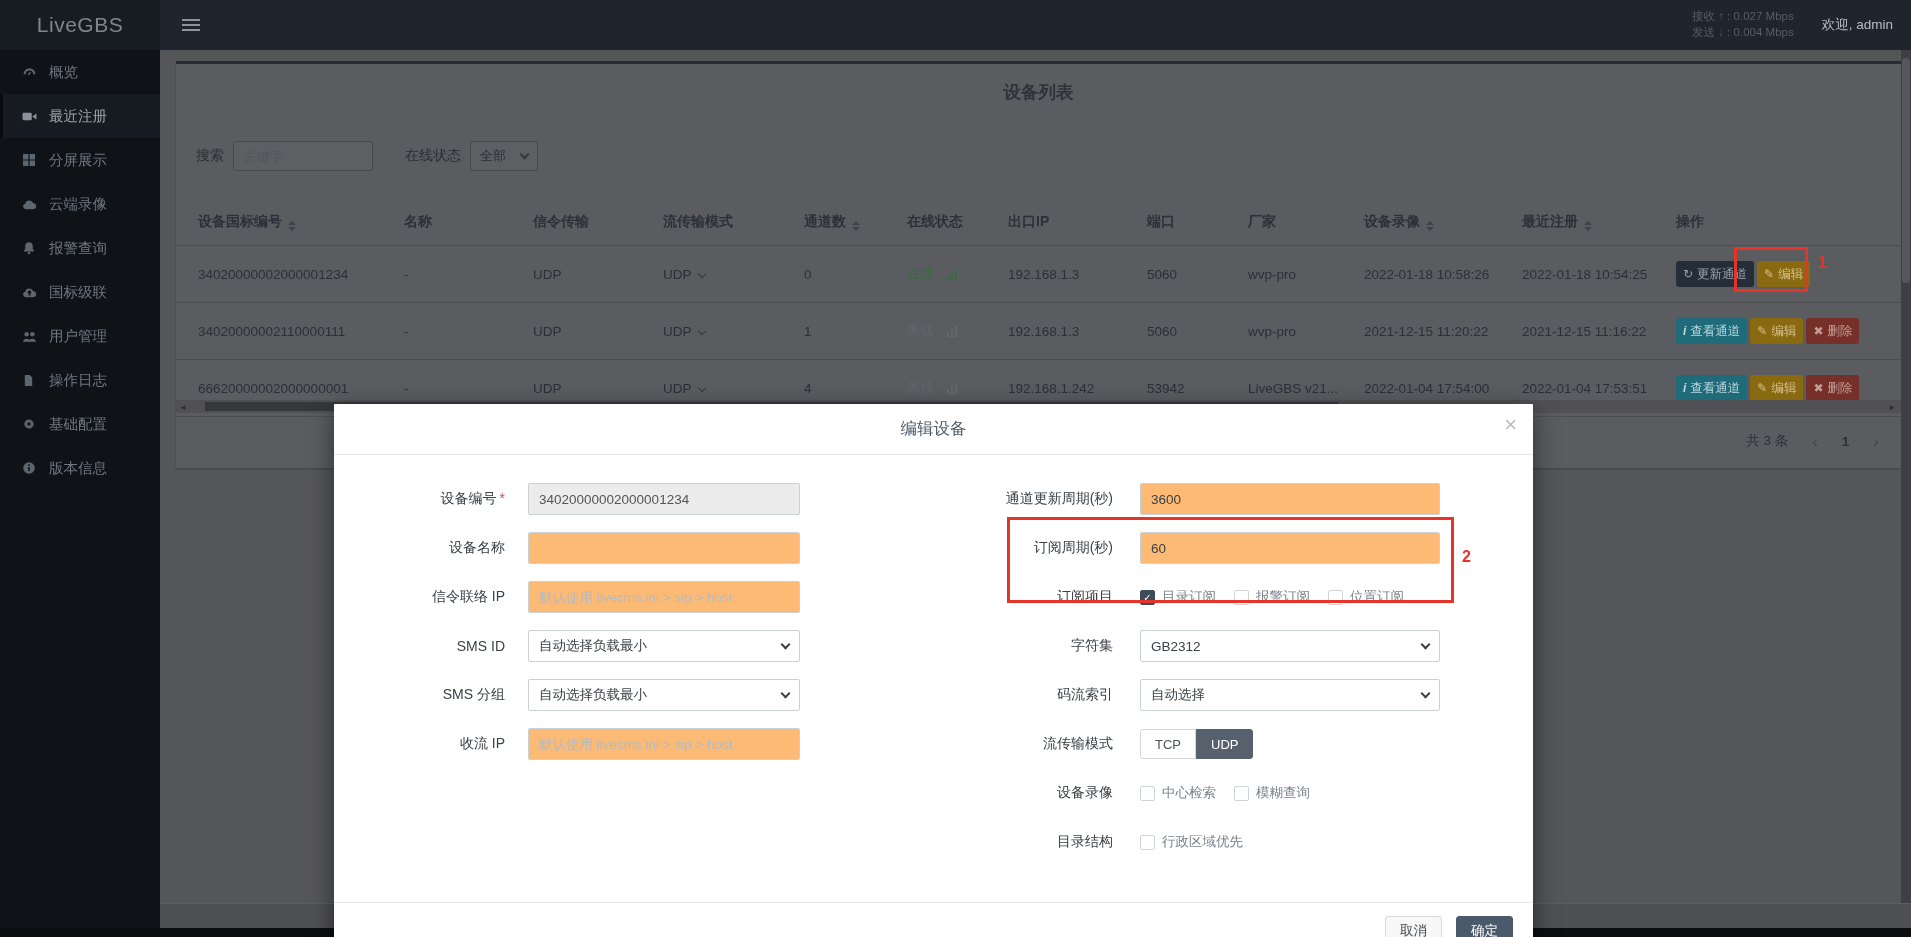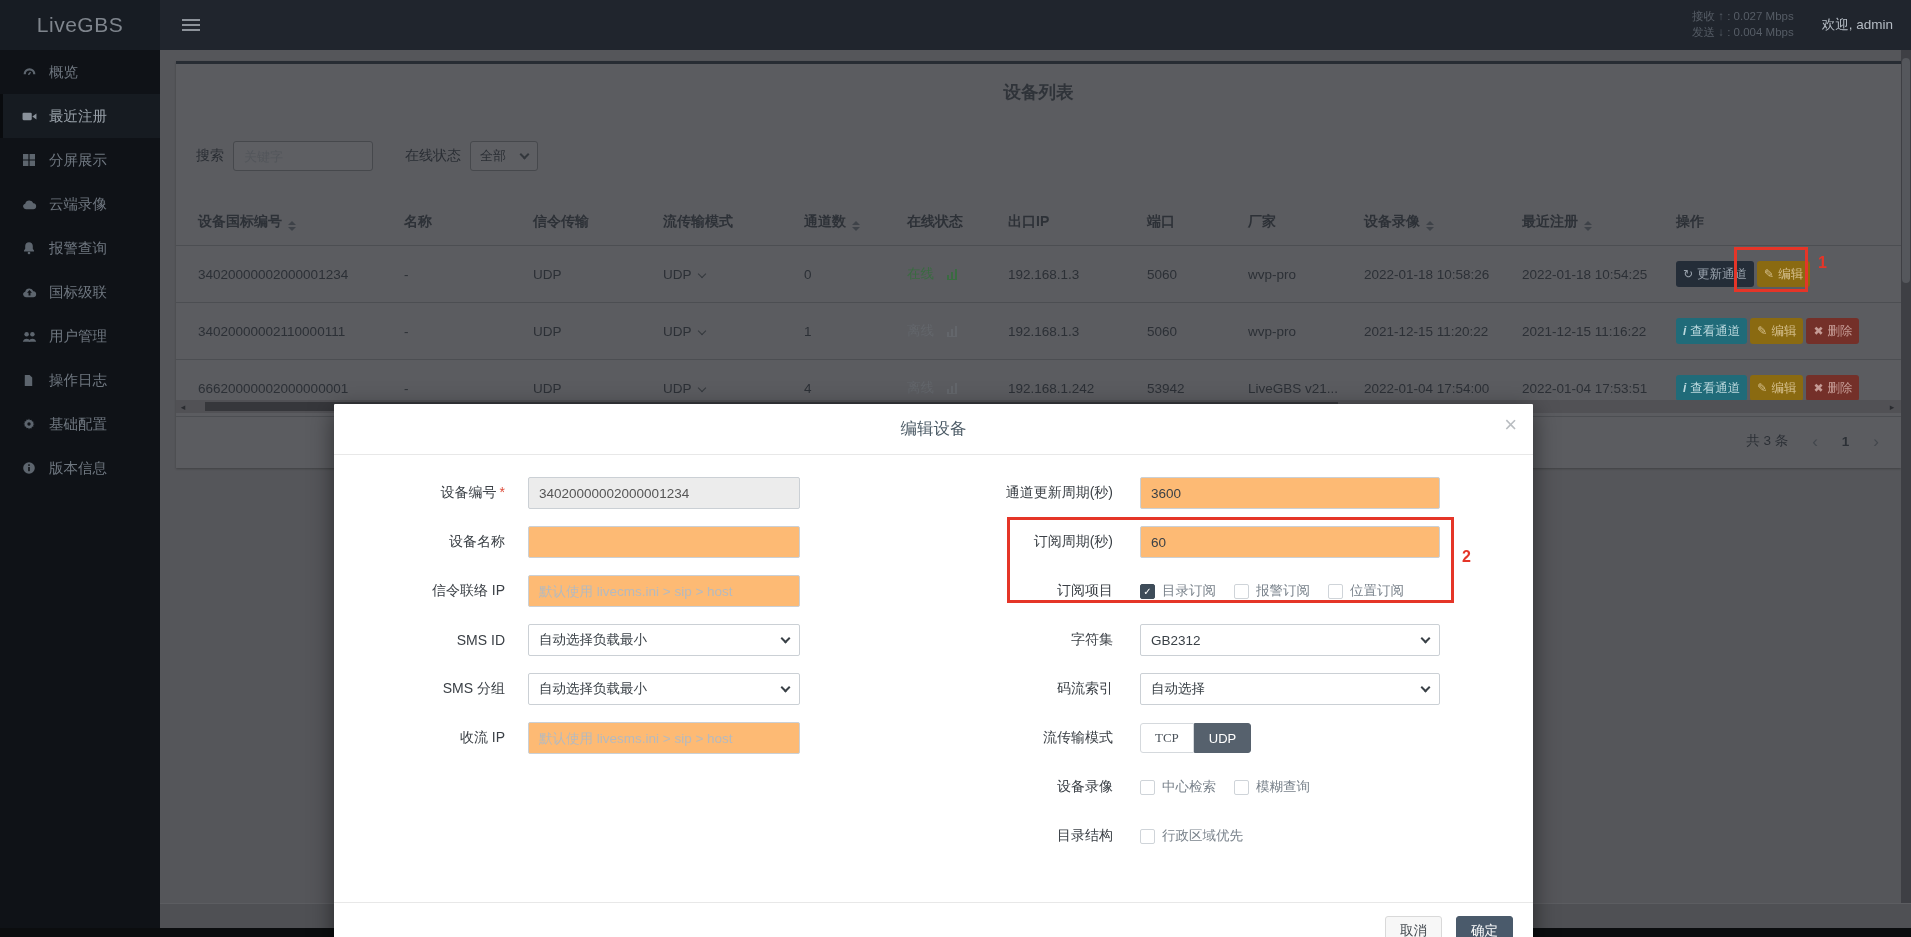--- a/index.html
+++ b/index.html
@@ -80,41 +80,41 @@
   .vs-thumb{position:absolute;left:1px;top:8px;width:8px;height:225px;background:#55575c;border-radius:4px;}
 
   
   .modal{position:absolute;left:334px;top:404px;width:1199px;height:555px;background:#ffffff;border-radius:1px;
          box-shadow:0 6px 24px rgba(0,0,0,.5);z-index:50;}
   .modal-header{height:51px;border-bottom:1px solid #e8e8e8;display:flex;align-items:center;justify-content:center;position:relative;}
   .modal-title{font-size:16.5px;color:#4a5964;}
   .modal-close{position:absolute;right:16px;top:10px;font-size:22px;color:#b9bdc1;cursor:pointer;line-height:1;}
   .col-left{position:absolute;left:26px;top:73px;width:470px;}
   .col-right{position:absolute;left:619px;top:73px;width:560px;}
-  .frow{display:flex;align-items:center;height:32px;margin-bottom:17px;}
+  .frow{display:flex;align-items:center;height:32px;margin-bottom:17px;margin-top:6px;}
   .flabel{width:145px;text-align:right;margin-right:23px;font-size:14px;color:#3b4046;flex:none;white-space:nowrap;}
   .col-right .flabel{width:160px;margin-right:27px;}
   .star{color:#dd4b39;margin-left:3px;}
   .fctl-l{width:272px;flex:none;}
   .fctl-r{width:300px;flex:none;}
   .txt{width:100%;height:32px;border:1px solid #cbd0d5;border-radius:2px;padding:0 10px;font-size:13.5px;
        color:#3a4147;outline:none;font-family:inherit;background:#fdba74;}
   .txt:disabled{background:#ececec;color:#555;}
   .txt::placeholder{color:#b4bac0;}
   .sel{height:32px;border:1px solid #cbd0d5;border-radius:2px;display:flex;align-items:center;
        justify-content:space-between;padding:0 10px;font-size:13.5px;color:#3a4147;background:#fff;cursor:pointer;}
   .sel .chev{border-color:#3a4147;}
   .checks{display:flex;gap:18px;align-items:center;}
   .chk{display:flex;align-items:center;gap:7px;font-size:13.5px;color:#79828b;cursor:pointer;}
   .box{width:15px;height:15px;border:1px solid #cfd4d9;border-radius:2px;background:#fff;display:flex;
        align-items:center;justify-content:center;font-size:10px;color:#fff;flex:none;}
   .box.checked{background:#3e4c59;border-color:#3e4c59;}
   .toggle{display:inline-flex;}
   .tbtn{height:30px;padding:0 14px;display:flex;align-items:center;font-size:13px;cursor:pointer;}
-  .tbtn.tcp{background:#fff;border:1px solid #d5d9dd;color:#4a525a;border-radius:3px 0 0 3px;font-family:Liberation Serif, serif;}
+  .tbtn.tcp{background:#fff;border:1px solid #d5d9dd;color:#4a525a;border-radius:3px 0 0 3px;}
   .tbtn.udp{background:#56616d;border:1px solid #56616d;color:#fff;border-radius:0 3px 3px 0;}
   .modal-footer{position:absolute;left:0;right:0;bottom:0;height:57px;border-top:1px solid #e8e8e8;
        display:flex;align-items:center;justify-content:flex-end;gap:14px;padding-right:20px;}
   .btn-cancel{height:30px;padding:0 14px;background:#f7f7f7;border:1px solid #d9d9d9;border-radius:3px;
        color:#454b51;font-size:13.5px;cursor:pointer;font-family:inherit;}
   .btn-ok{height:30px;padding:0 14px;background:#4a5a6b;border:1px solid #4a5a6b;border-radius:3px;
        color:#fff;font-size:13.5px;cursor:pointer;font-family:inherit;}
 
   
   .anno{position:absolute;border:3px solid #e53528;z-index:60;pointer-events:none;}

